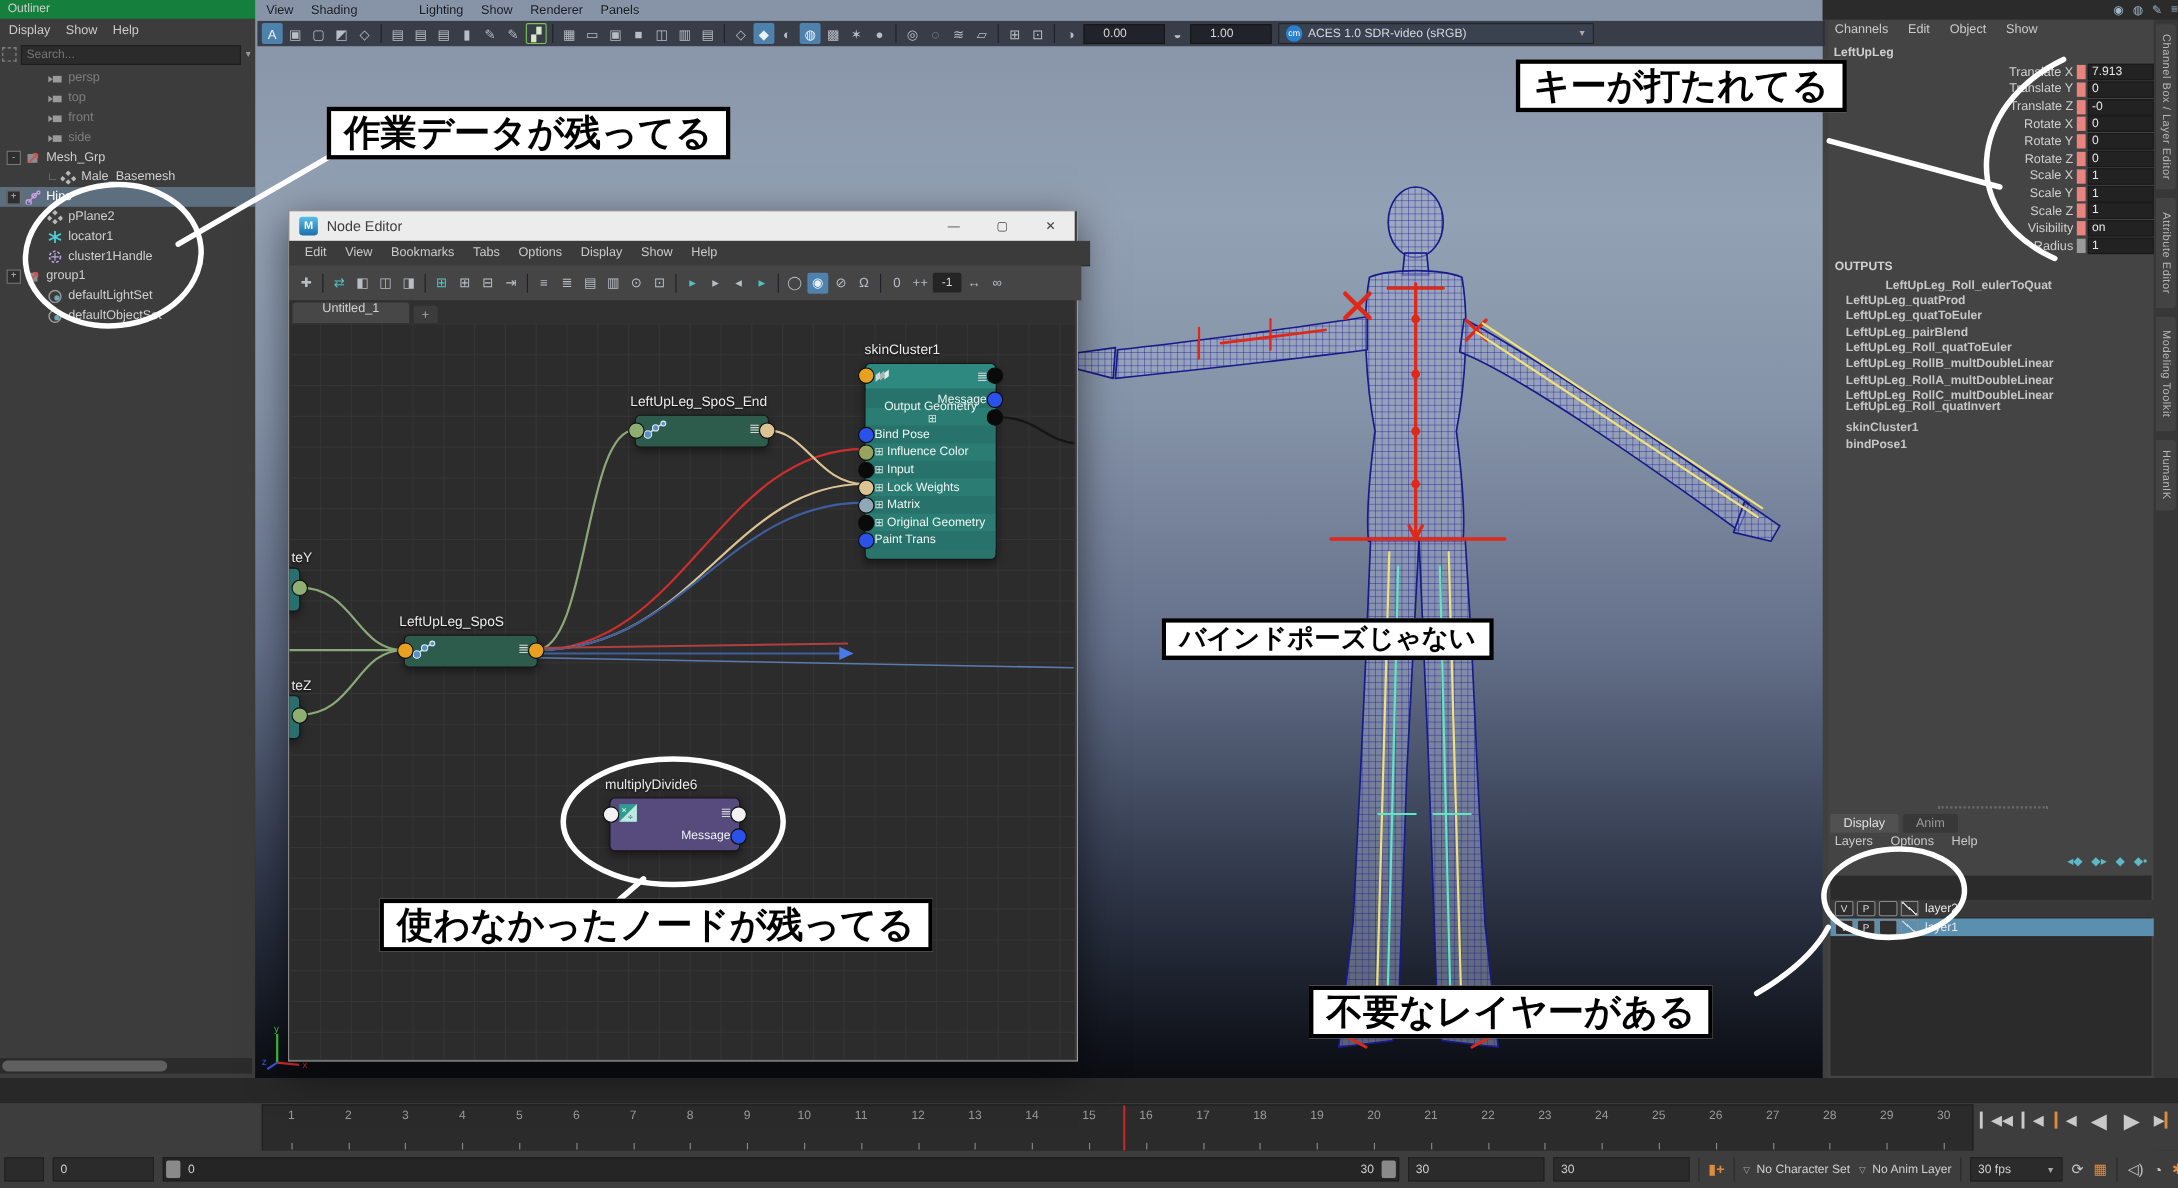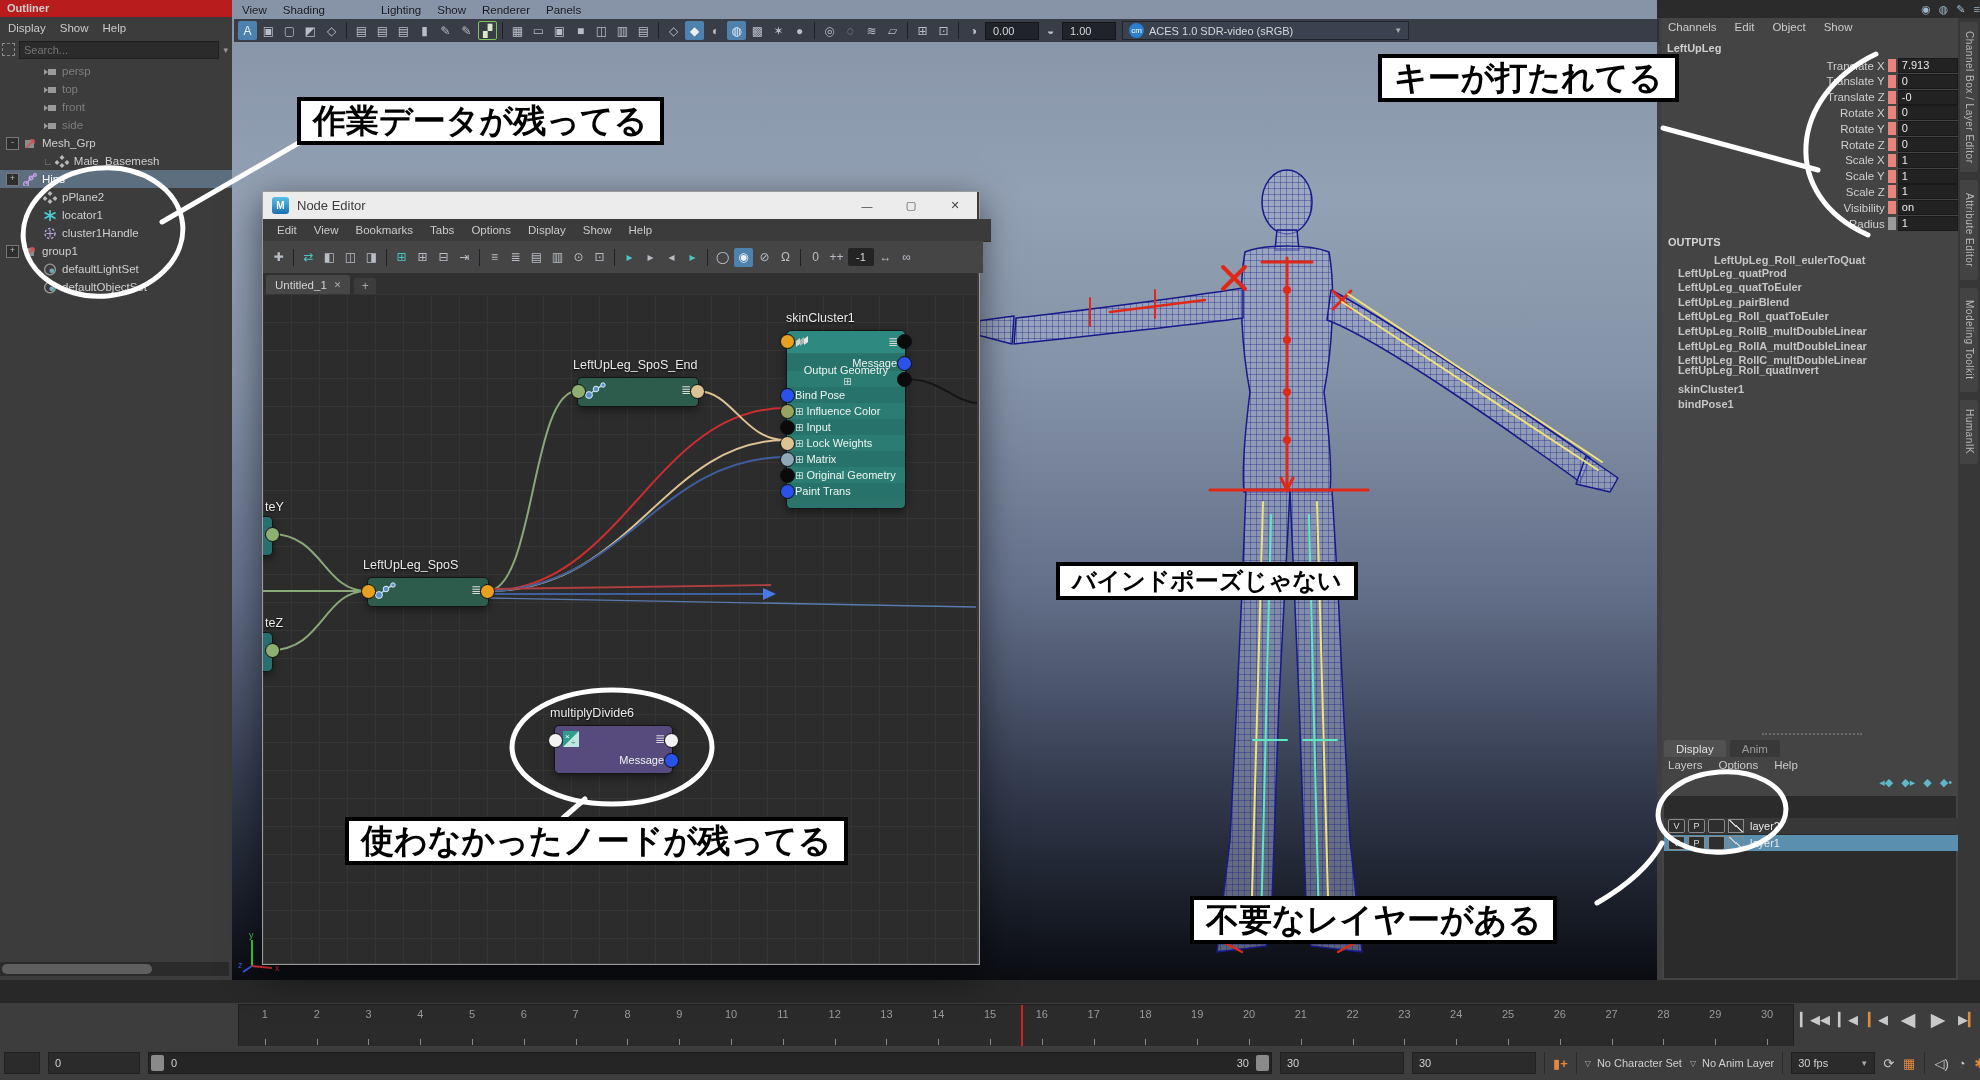--- a/index.html
+++ b/index.html
@@ -1,20 +1,20 @@
 <!DOCTYPE html>
 <html><head>
 <meta charset="utf-8">
 <style>
   html,body{margin:0;padding:0;background:#3f3f3f;width:1980px;height:1080px;overflow:hidden;
     font-family:"Liberation Sans","DejaVu Sans",sans-serif;color:#c8c8c8;font-size:12px;}
   .abs{position:absolute;}
   
   #outliner{left:0;top:0;width:232px;height:980px;background:#3c3c3c;border-right:3px solid #2c2c2c;}
-  #outliner-titlebar{left:0;top:0;width:256px;height:17px;background:#b91c1c;font-weight:bold;}
+  #outliner-titlebar{left:0;top:0;width:256px;height:17px;background:#15803d;}
   #outliner-title{left:7px;top:2px;font-size:11px;color:#cfcfcf;}
   #outliner-menus{left:4px;top:19px;height:18px;display:flex;gap:14px;align-items:center;padding-left:4px;}
   .menu-item{color:#cbcbcb;font-size:11.5px;cursor:default;}
   #outliner-searchrow{left:2px;top:40px;width:226px;height:19px;display:flex;align-items:center;gap:4px;}
   .filter-ico{width:11px;height:11px;border:1px dashed #8a8a8a;}
   #outliner-search{flex:1;height:16px;background:#2b2b2b;border:1px solid #1e1e1e;color:#9a9a9a;
     font-size:11px;padding:0 4px;outline:none;}
   .search-caret{color:#9a9a9a;font-size:9px;}
   #outliner-tree{left:0;top:62px;width:232px;}
   .ol-row{height:18px;display:flex;align-items:center;font-size:11.5px;color:#cfcfcf;position:relative;}
@@ -33,21 +33,21 @@
   #vp-menus .menu-item{color:#15181e;font-size:11.5px;text-shadow:0 1px 0 rgba(255,255,255,.15);}
   #vp-toolbar{left:2px;top:19px;width:1421px;height:23px;background:rgba(42,46,54,.85);display:flex;
     align-items:center;gap:2px;padding-left:4px;}
   .tb-ico{width:19px;height:19px;display:flex;align-items:center;justify-content:center;color:#b9bec6;
     font-size:12px;border-radius:2px;flex:none;}
   .tb-ico.teal{color:#4fc3c3;}
   .tb-ico.hlblue{background:#4f81ad;color:#eaf2f8;}
   .tb-ico.hlgreen{border:1px solid #7ec455;color:#d8e8c8;width:17px;height:17px;}
   .tb-div{width:1px;height:17px;background:#1d2026;margin:0 3px;flex:none;}
   .tb-field{height:16px;background:#20232a;border:1px solid #14161a;color:#d8d8d8;font-size:11px;
-    padding:0 7px;display:flex;align-items:center;flex:none;}
+    padding:0 17px;display:flex;align-items:center;flex:none;}
   .cm-badge{width:15px;height:15px;border-radius:50%;background:#2a7fd0;color:#fff;font-size:8px;
     display:flex;align-items:center;justify-content:center;flex:none;}
   #vp-colorspace{display:flex;align-items:center;gap:5px;height:17px;background:#3a4250;
     border:1px solid #20242c;padding:0 6px;color:#d5d9df;font-size:11px;flex:none;}
   #axis-gizmo{left:6px;top:930px;}
   
   #ne-window{left:262px;top:191px;width:716px;height:772px;background:#3b3b3b;border:1px solid #9b9b9b;
     box-shadow:0 10px 34px rgba(0,0,0,.55);z-index:10;}
   #ne-titlebar{left:0;top:0;width:714px;height:27px;background:#ececec;display:flex;align-items:center;}
   #ne-appicon{width:17px;height:17px;margin:0 8px 0 9px;background:linear-gradient(180deg,#57c0e8,#1c6fae);
@@ -56,21 +56,21 @@
   #ne-winbtns{margin-left:auto;display:flex;}
   .winbtn{width:44px;height:27px;display:flex;align-items:center;justify-content:center;color:#444;font-size:11px;}
   #ne-menus{left:0;top:27px;width:714px;height:22px;background:#3b3b3b;display:flex;gap:17px;
     align-items:center;padding-left:14px;border-bottom:1px solid #2e2e2e;}
   #ne-toolbar{left:0;top:49px;width:714px;height:32px;background:#454545;display:flex;align-items:center;
     gap:2px;padding-left:6px;}
   .ne-badge{height:18px;min-width:20px;background:#242424;color:#d8d8d8;font-size:11px;display:flex;
     align-items:center;justify-content:center;border-radius:2px;padding:0 3px;flex:none;}
   #ne-tabs{left:0;top:81px;width:714px;height:21px;background:#303030;display:flex;align-items:flex-end;}
   #ne-tab{height:19px;background:#474747;color:#d2d2d2;font-size:11.5px;display:flex;gap:7px;
-    align-items:center;padding:0 9px;margin-left:3px;border-radius:3px 3px 0 0;}
+    align-items:center;padding:0 27px;margin-left:3px;border-radius:3px 3px 0 0;flex-direction:column;}
   #ne-newtab{height:16px;width:22px;background:#3c3c3c;color:#aaa;display:flex;align-items:center;
     justify-content:center;margin-left:4px;border-radius:3px 3px 0 0;font-size:12px;}
   #ne-graph{left:0;top:102px;width:714px;height:669px;overflow:hidden;background:#2c2c2c;
     background-image:linear-gradient(#353535 1px,transparent 1px),linear-gradient(90deg,#353535 1px,transparent 1px);
     background-size:28px 28px;}
   .ne-node{position:absolute;border-radius:5px;border:1px solid #141414;box-shadow:0 3px 8px rgba(0,0,0,.45);}
   .ne-nlabel{position:absolute;color:#ececec;font-size:12.5px;text-shadow:0 1px 2px #000;white-space:nowrap;}
   .dot{position:absolute;width:13px;height:13px;border-radius:50%;border:1px solid #0d0d0d;}
   .ne-hdr{position:absolute;left:0;top:0;right:0;height:24px;display:flex;align-items:center;padding:0 7px;}
   .listico{margin-left:auto;color:#d8d8d8;font-size:12px;line-height:10px;}

